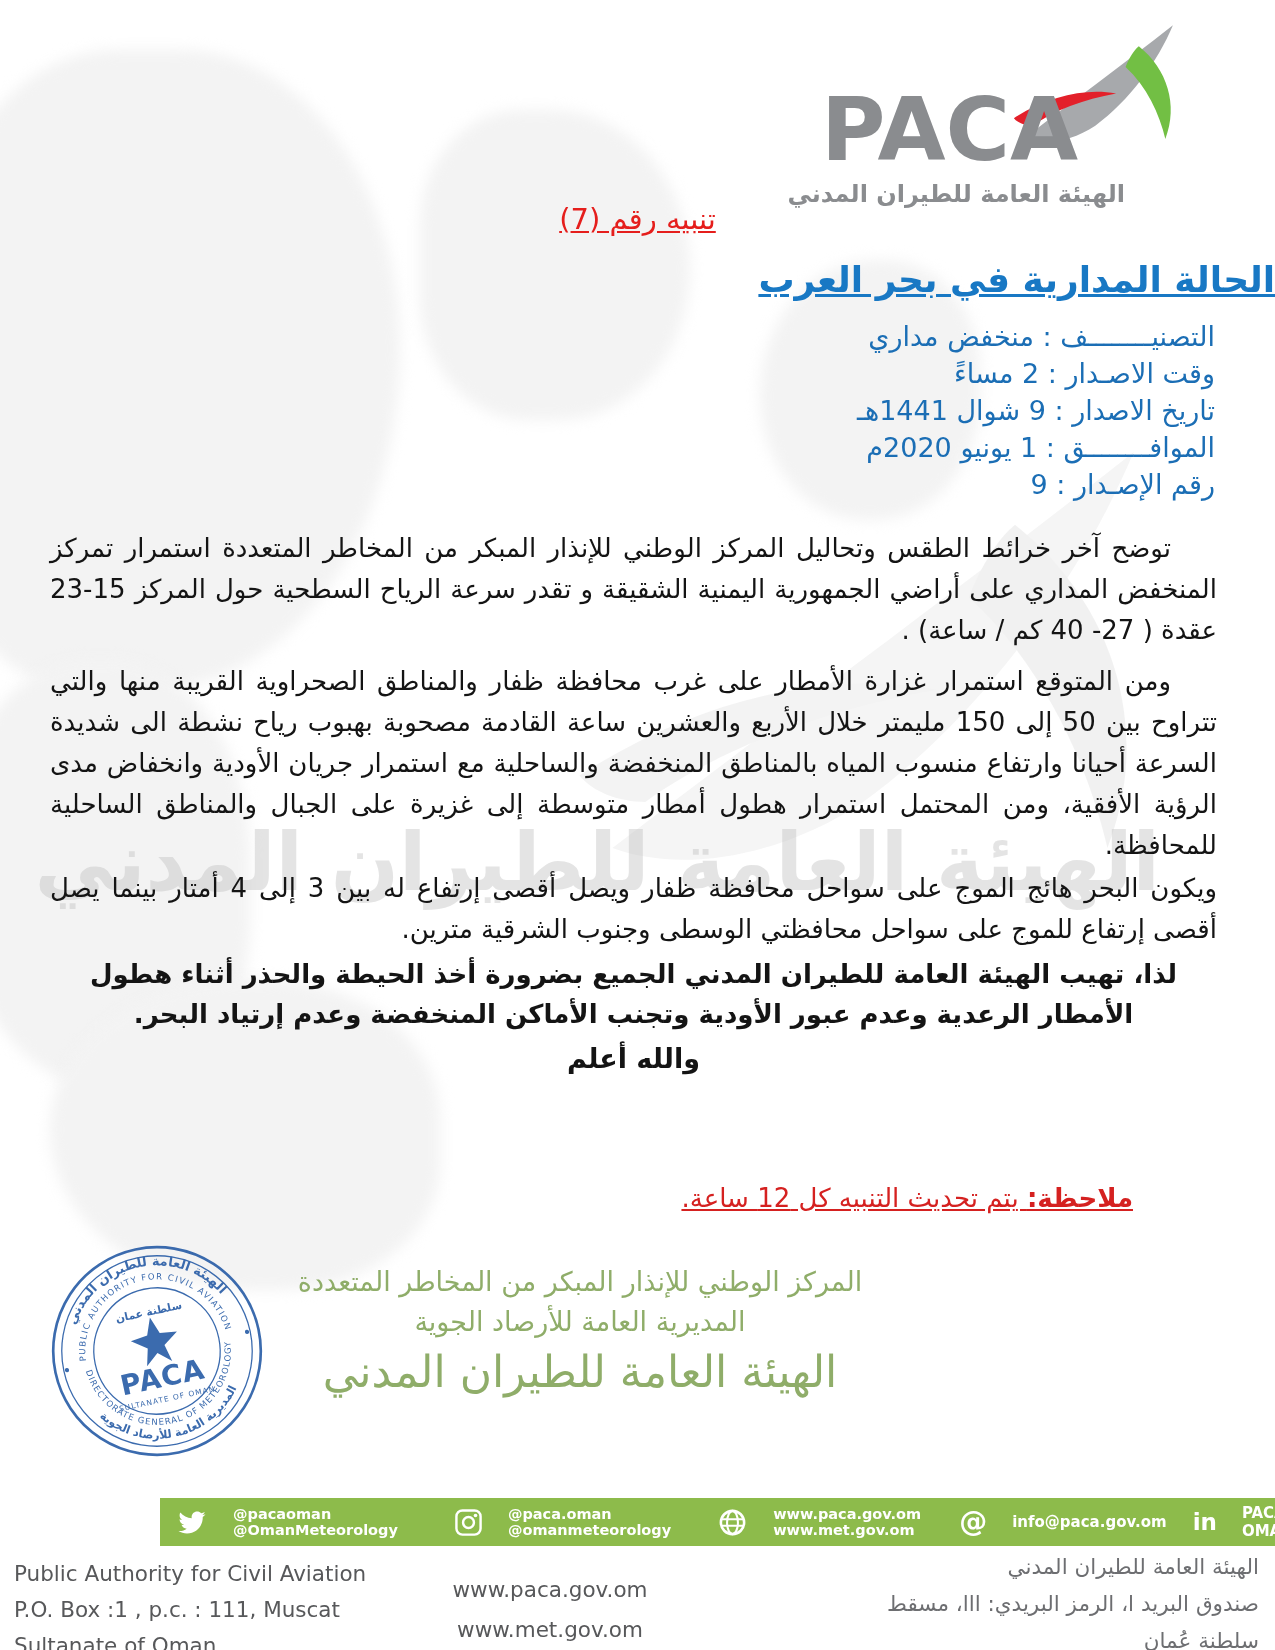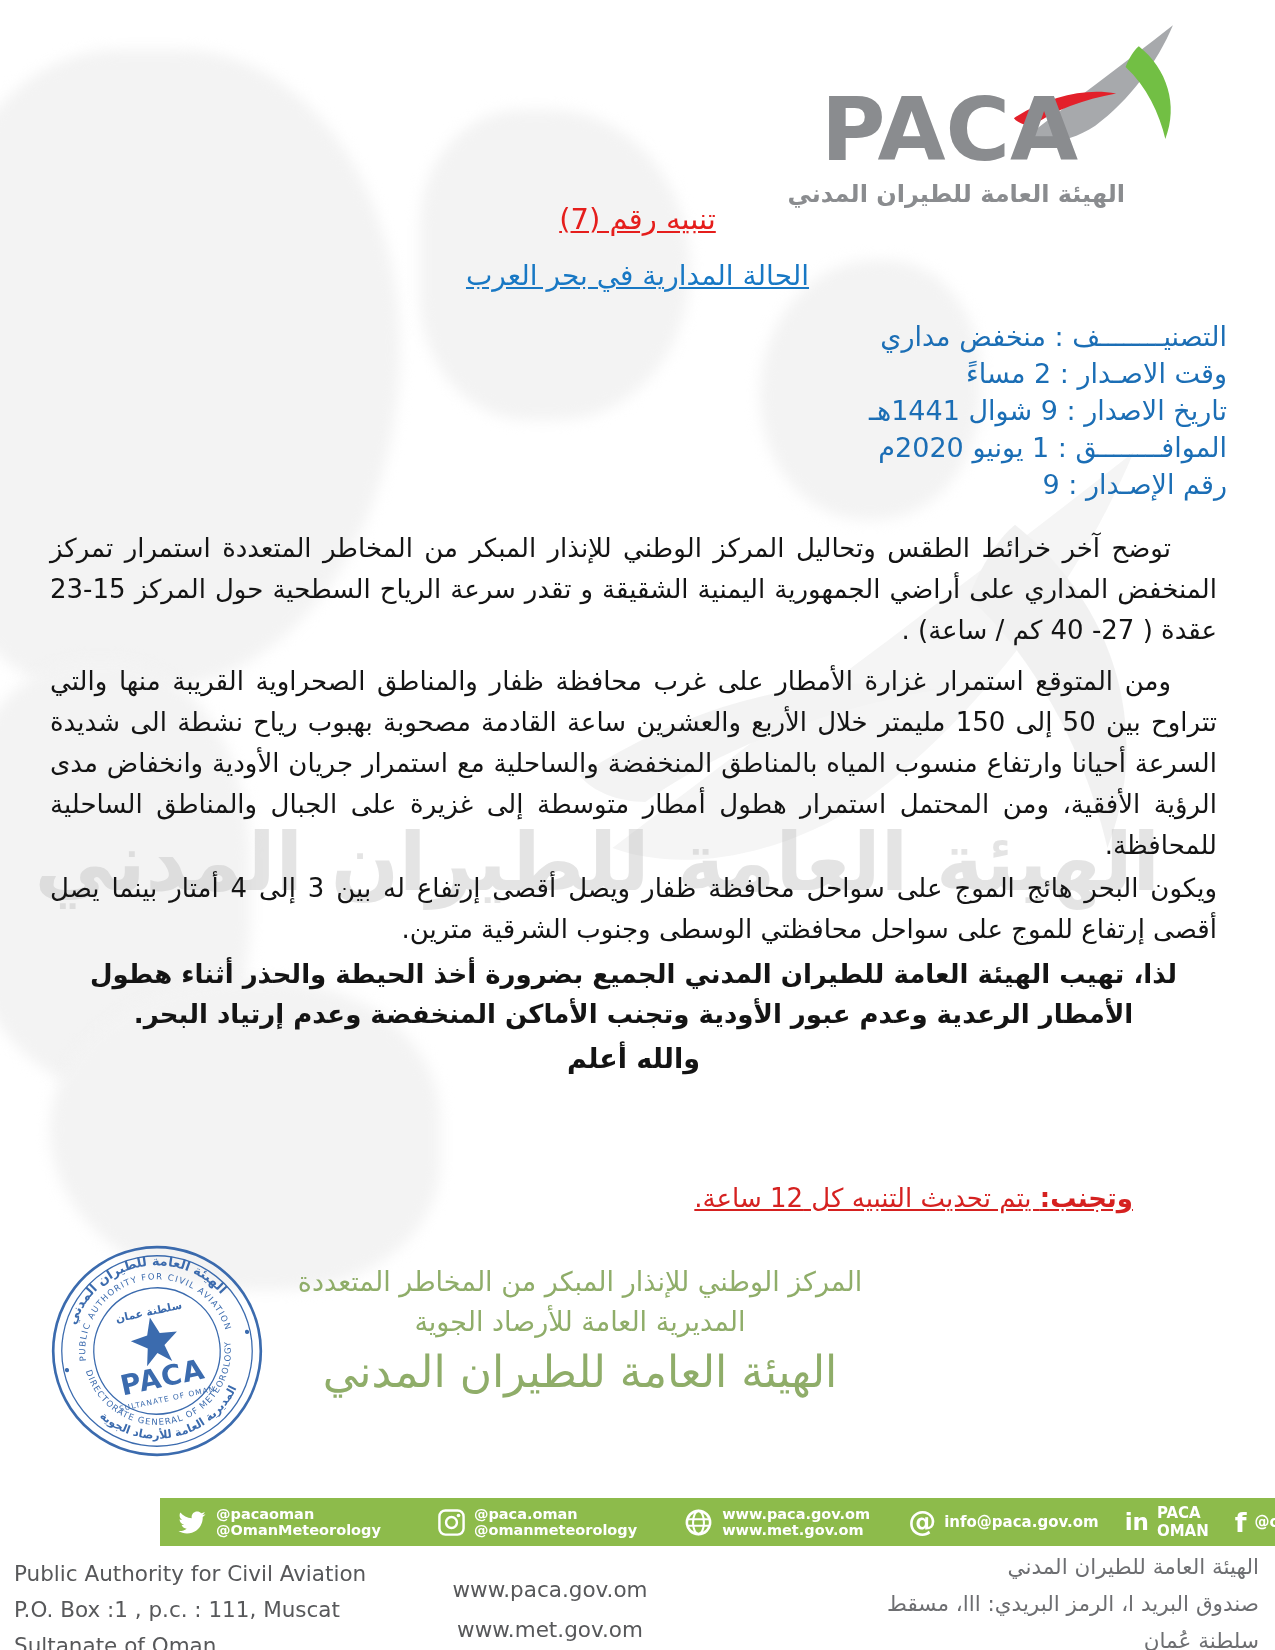--- a/index.html
+++ b/index.html
@@ -24,26 +24,26 @@
   .logo{position:absolute;top:14px;right:106px;width:350px;height:196px}
   .logo-plane{position:absolute;top:0;right:-20px;width:195px;height:142px}
   .logo-word{position:absolute;left:2px;top:72px;font-size:88px;font-weight:bold;color:#8a8c8f;line-height:1}
   .logo-sub{position:absolute;left:-4px;top:166px;width:310px;text-align:center;direction:rtl;
             font-size:24px;font-weight:bold;color:#8a8c8f;white-space:nowrap}
 
   
   .alert-title{position:absolute;top:202px;left:0;right:0;text-align:center;
                font-size:29px;font-weight:normal;color:#e51e1c}
   .alert-title span{text-decoration:underline}
-  .subject-title{position:absolute;top:259px;left:0;right:0;text-align:center;
-                 font-size:28px;font-weight:normal;color:#1878c4}
+  .subject-title{position:absolute;top:259px;left:0;right:0;text-align:right;
+                 font-size:36px;font-weight:bold;color:#1878c4}
   .subject-title span{text-decoration:underline}
 
   
-  .meta{position:absolute;top:318px;right:48px;direction:rtl;text-align:right;
+  .meta{position:absolute;top:318px;right:60px;direction:rtl;text-align:right;
         color:#1b6eb5;font-size:27px;line-height:37px;white-space:nowrap}
 
   
   .body-text{position:absolute;top:528px;left:50px;right:58px;direction:rtl;
              text-align:justify;font-size:26px;line-height:41px;color:#141414}
   .p-indent{text-indent:46px}
   .p-gap{margin-top:10px}
   .p-tight{margin-top:2px}
   .advisory{font-weight:bold;text-align:center;margin-top:4px;line-height:40px}
   .closing{font-weight:bold;text-align:center;margin-top:4px;font-size:27px}
@@ -59,21 +59,21 @@
   
   .sig{position:absolute;top:1266px;left:290px;width:580px;text-align:center;direction:rtl;
        color:#8fad69;font-weight:normal}
   .sig-l1{font-size:27px;margin-bottom:9px}
   .sig-l2{font-size:27px;margin-bottom:12px}
   .sig-calli{font-size:44px;line-height:1.05;font-family:"DejaVu Serif",serif}
 
   
   .socialbar{position:absolute;left:160px;right:0;top:1498px;height:48px;background:#8dbb4b;
              display:flex;align-items:center;padding:0 16px;color:#fff}
-  .soc{display:flex;align-items:center;gap:8px}
+  .soc{display:flex;align-items:center;gap:25px}
   .soc-tx{display:flex;flex-direction:column;font-size:14.5px;line-height:16.5px;font-weight:bold}
   .soc-one{font-size:15px;font-weight:bold}
   .mr1{margin-right:56px}.mr2{margin-right:46px}.mr3{margin-right:38px}.mr4{margin-right:26px}.mr5{margin-right:26px}
   .glyph{font-weight:bold;line-height:1}
 
   
   .footer-en{position:absolute;left:14px;top:1556px;font-size:21.5px;color:#57585a;line-height:36px}
   .footer-sites{position:absolute;left:420px;top:1570px;width:260px;text-align:center;
                 font-size:21.5px;color:#57585a;line-height:40px}
   .footer-ar{position:absolute;right:16px;top:1548px;direction:rtl;text-align:right;
@@ -123,21 +123,21 @@
 
     <div class="body-text">
       <p class="p-indent">توضح آخر خرائط الطقس وتحاليل المركز الوطني للإنذار المبكر من المخاطر المتعددة استمرار تمركز المنخفض المداري على أراضي الجمهورية اليمنية الشقيقة و تقدر سرعة الرياح السطحية حول المركز 15-23 عقدة ( 27- 40 كم / ساعة) .</p>
       <p class="p-indent p-gap">ومن المتوقع استمرار غزارة الأمطار على غرب محافظة ظفار والمناطق الصحراوية القريبة منها والتي تتراوح بين 50 إلى 150 مليمتر خلال الأربع والعشرين ساعة القادمة مصحوبة بهبوب رياح نشطة الى شديدة السرعة أحيانا وارتفاع منسوب المياه بالمناطق المنخفضة والساحلية مع استمرار جريان الأودية وانخفاض مدى الرؤية الأفقية، ومن المحتمل استمرار هطول أمطار متوسطة إلى غزيرة على الجبال والمناطق الساحلية للمحافظة.</p>
       <p class="p-tight">ويكون البحر هائج الموج على سواحل محافظة ظفار ويصل أقصى إرتفاع له بين 3 إلى 4 أمتار بينما يصل أقصى إرتفاع للموج على سواحل محافظتي الوسطى وجنوب الشرقية مترين.</p>
       <p class="advisory">لذا، تهيب الهيئة العامة للطيران المدني الجميع بضرورة أخذ الحيطة والحذر أثناء هطول الأمطار الرعدية وعدم عبور الأودية وتجنب الأماكن المنخفضة وعدم إرتياد البحر.</p>
       <p class="closing">والله أعلم</p>
     </div>
 
     <div class="note">
-      <span class="lbl">وتجنب:</span><span> يتم تحديث التنبيه كل 12 ساعة.</span>
+      <span class="lbl">ملاحظة:</span><span> يتم تحديث التنبيه كل 12 ساعة.</span>
     </div>
 
     <svg class="stamp" viewBox="0 0 200 200">
       <defs>
         <path id="arcTopOut" d="M 20,100 A 80,80 0 0 1 180,100"></path>
         <path id="arcTopIn" d="M 33,100 A 67,67 0 0 1 167,100"></path>
         <path id="arcBotIn" d="M 31,100 A 69,69 0 0 0 169,100"></path>
         <path id="arcBotOut" d="M 18,100 A 82,82 0 0 0 182,100"></path>
       </defs>
       <circle cx="100" cy="100" r="97" fill="none" stroke="#2d60a8" stroke-width="2.5"></circle>

